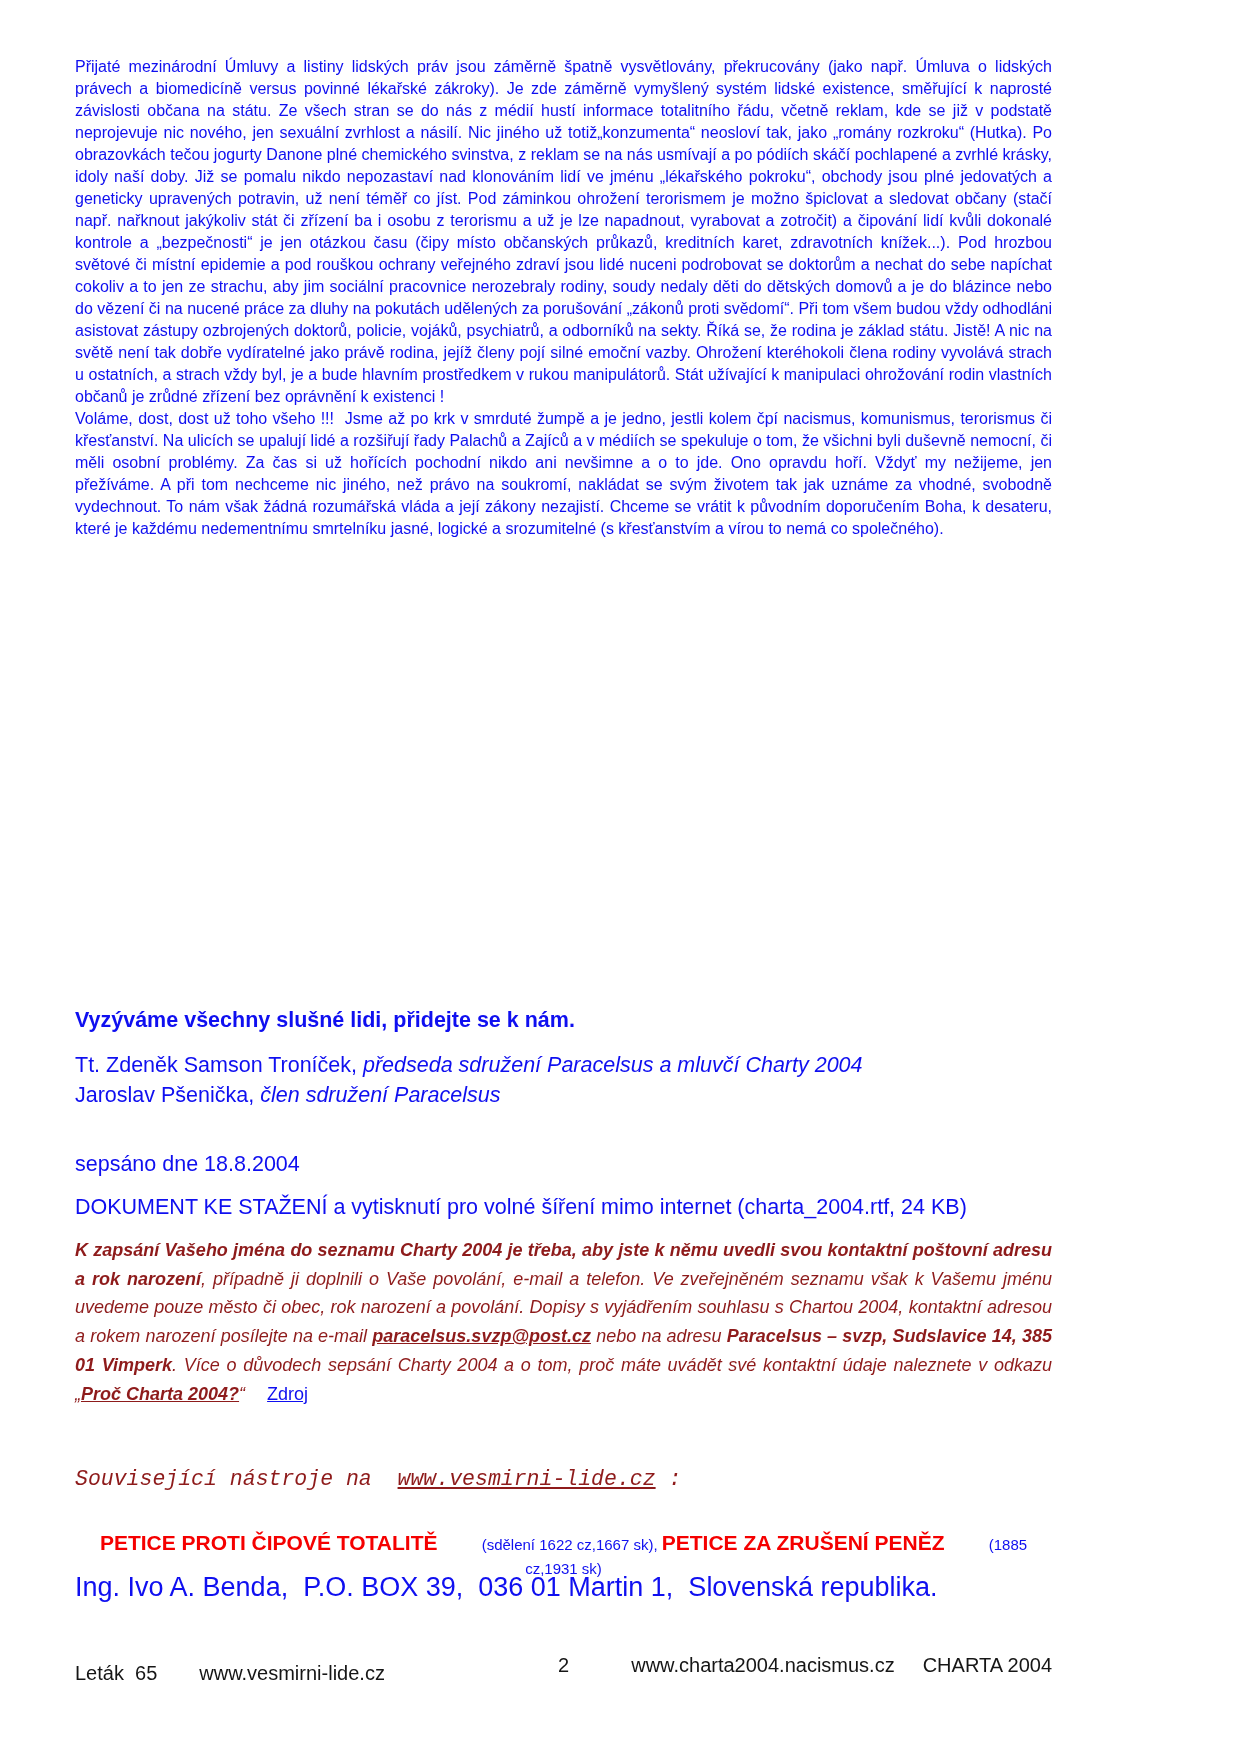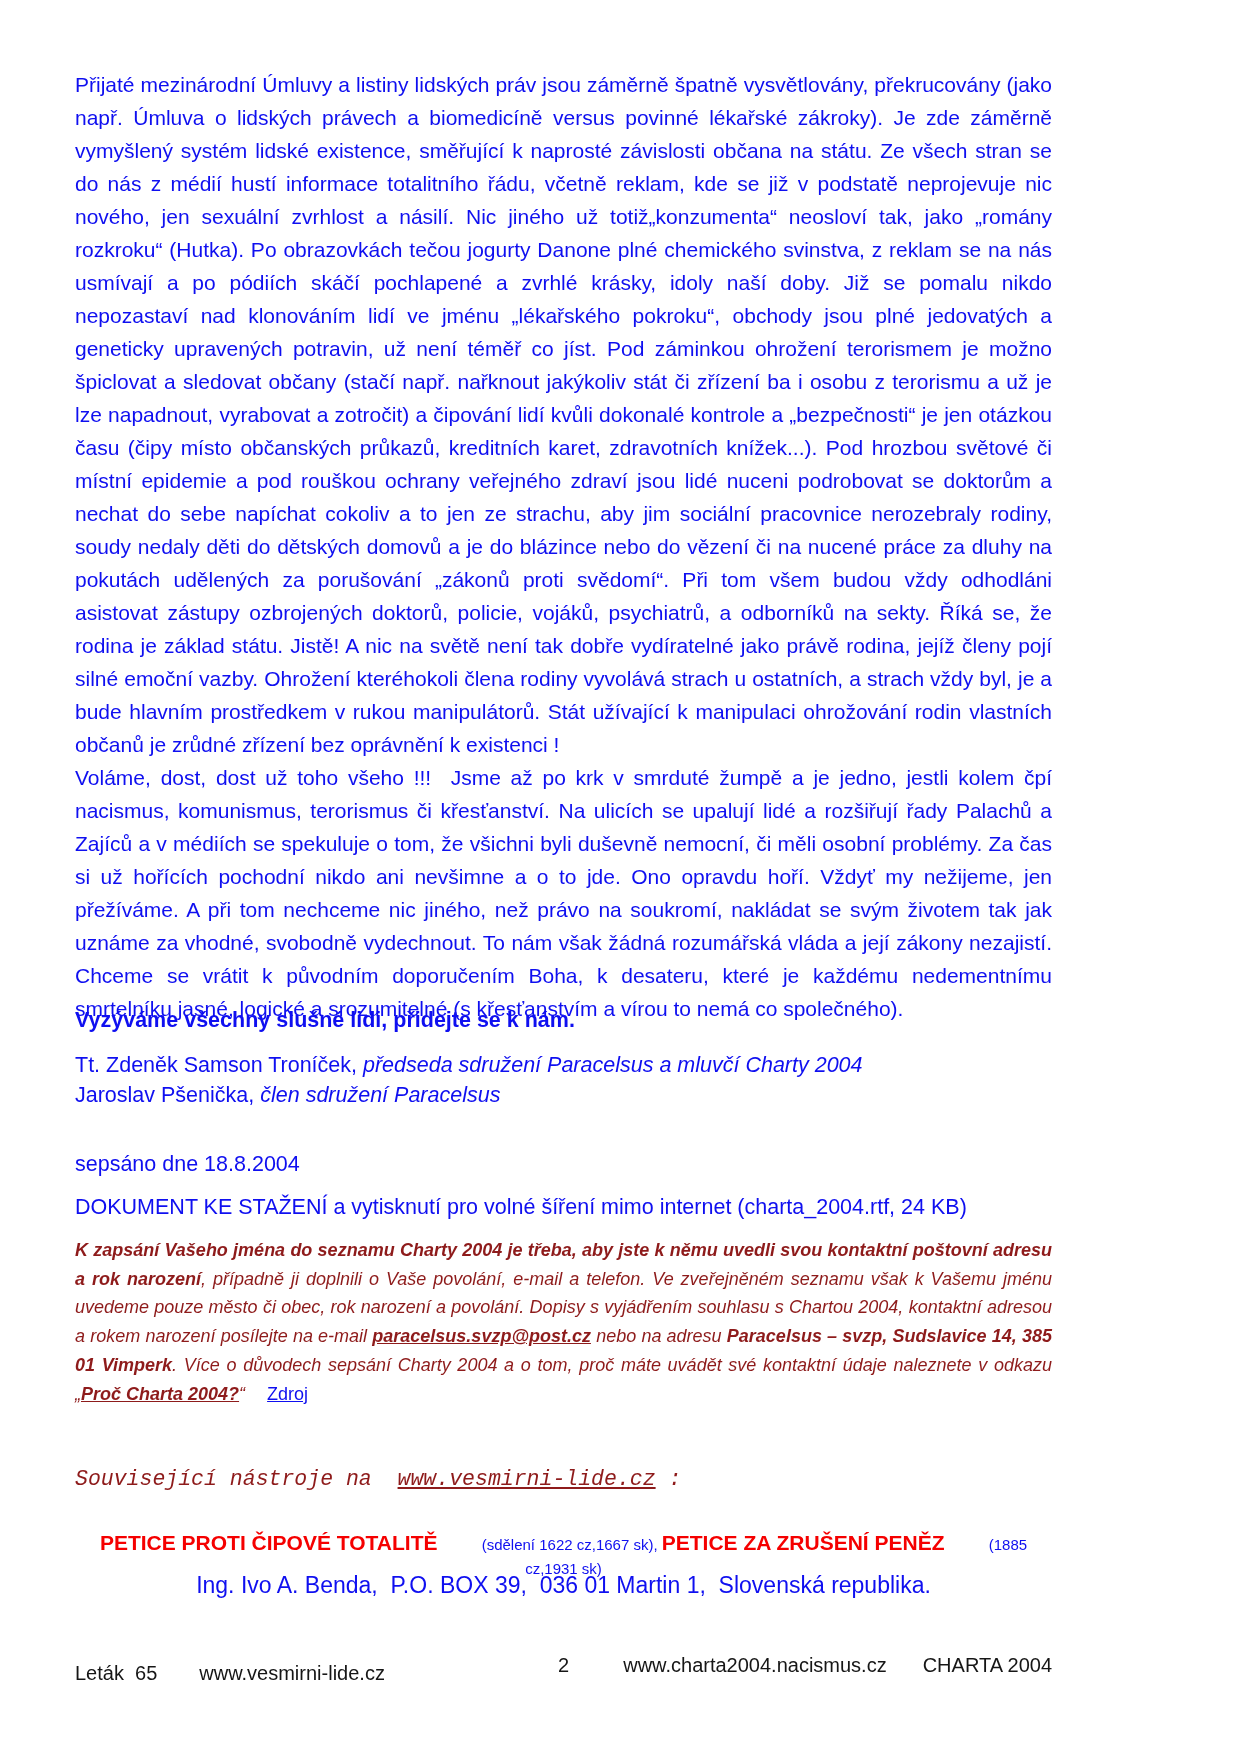--- a/index.html
+++ b/index.html
@@ -13,24 +13,24 @@
   }
   .col {
     position: absolute;
     left: 75px;
     width: 977px;
   }
   p { margin: 0; padding: 0; }
 
   
   .main-text {
-    top: 68px;
+    top: 56px;
     color: var(--text_blue, #0f0ff0);
-    font-size: 21px;
-    line-height: 33px;
+    font-size: 16px;
+    line-height: 22px;
     text-align: justify;
   }
   .cta {
     top: 1008px;
     color: var(--text_blue, #0f0ff0);
     font-size: 21.5px;
     font-weight: bold;
   }
   .sigs {
     top: 1050px;
@@ -99,37 +99,36 @@
     color: var(--bright_red, #f50000);
     font-weight: bold;
   }
   .pet-note {
     color: var(--text_blue, #0f0ff0);
     font-size: 15px;
     margin-left: 40px;
   }
   .contact-line {
     top: 1572px;
-    text-align: center;
     color: var(--text_blue, #0f0ff0);
-    font-size: 23px;
+    font-size: 27px;
   }
 
   
   .footer {
     top: 1654px;
     color: var(--footer_black, #161616);
     font-size: 20px;
     height: 26px;
   }
   .footer .fl { position: absolute; left: 0; top: 8px; }
   .footer .fc { position: absolute; left: 50%; transform: translateX(-50%); top: 0; }
   .footer .fr { position: absolute; right: 0; top: 0; }
   .footer .gap-l { margin-left: 42px; }
-  .footer .gap-r { margin-left: 36px; }
+  .footer .gap-r { margin-left: 28px; }
 </style>
 </head>
 <body>
 
 <div class="page">
 
   <div class="col main-text">
       <p>Přijaté mezinárodní Úmluvy a listiny lidských práv jsou záměrně špatně vysvětlovány, překrucovány (jako např. Úmluva o lidských právech a biomedicíně versus povinné lékařské zákroky). Je zde záměrně vymyšlený systém lidské existence, směřující k naprosté závislosti občana na státu. Ze všech stran se do nás z médií hustí informace totalitního řádu, včetně reklam, kde se již v podstatě neprojevuje nic nového, jen sexuální zvrhlost a násilí. Nic jiného už totiž„konzumenta“ neosloví tak, jako „romány rozkroku“ (Hutka). Po obrazovkách tečou jogurty Danone plné chemického svinstva, z reklam se na nás usmívají a po pódiích skáčí pochlapené a zvrhlé krásky, idoly naší doby. Již se pomalu nikdo nepozastaví nad klonováním lidí ve jménu „lékařského pokroku“, obchody jsou plné jedovatých a geneticky upravených potravin, už není téměř co jíst. Pod záminkou ohrožení terorismem je možno špiclovat a sledovat občany (stačí např. nařknout jakýkoliv stát či zřízení ba i osobu z terorismu a už je lze napadnout, vyrabovat a zotročit) a čipování lidí kvůli dokonalé kontrole a „bezpečnosti“ je jen otázkou času (čipy místo občanských průkazů, kreditních karet, zdravotních knížek...). Pod hrozbou světové či místní epidemie a pod rouškou ochrany veřejného zdraví jsou lidé nuceni podrobovat se doktorům a nechat do sebe napíchat cokoliv a to jen ze strachu, aby jim sociální pracovnice nerozebraly rodiny, soudy nedaly děti do dětských domovů a je do blázince nebo do vězení či na nucené práce za dluhy na pokutách udělených za porušování „zákonů proti svědomí“. Při tom všem budou vždy odhodláni asistovat zástupy ozbrojených doktorů, policie, vojáků, psychiatrů, a odborníků na sekty. Říká se, že rodina je základ státu. Jistě! A nic na světě není tak dobře vydíratelné jako právě rodina, jejíž členy pojí silné emoční vazby. Ohrožení kteréhokoli člena rodiny vyvolává strach u ostatních, a strach vždy byl, je a bude hlavním prostředkem v rukou manipulátorů. Stát užívající k manipulaci ohrožování rodin vlastních občanů je zrůdné zřízení bez oprávnění k existenci !</p>
       <p>Voláme, dost, dost už toho všeho !!!&nbsp; Jsme až po krk v smrduté žumpě a je jedno, jestli kolem čpí nacismus, komunismus, terorismus či křesťanství. Na ulicích se upalují lidé a rozšiřují řady Palachů a Zajíců a v médiích se spekuluje o tom, že všichni byli duševně nemocní, či měli osobní problémy. Za čas si už hořících pochodní nikdo ani nevšimne a o to jde. Ono opravdu hoří. Vždyť my nežijeme, jen přežíváme. A při tom nechceme nic jiného, než právo na soukromí, nakládat se svým životem tak jak uznáme za vhodné, svobodně vydechnout. To nám však žádná rozumářská vláda a její zákony nezajistí. Chceme se vrátit k původním doporučením Boha, k desateru, které je každému nedementnímu smrtelníku jasné, logické a srozumitelné (s křesťanstvím a vírou to nemá co společného).</p>
     </div>

